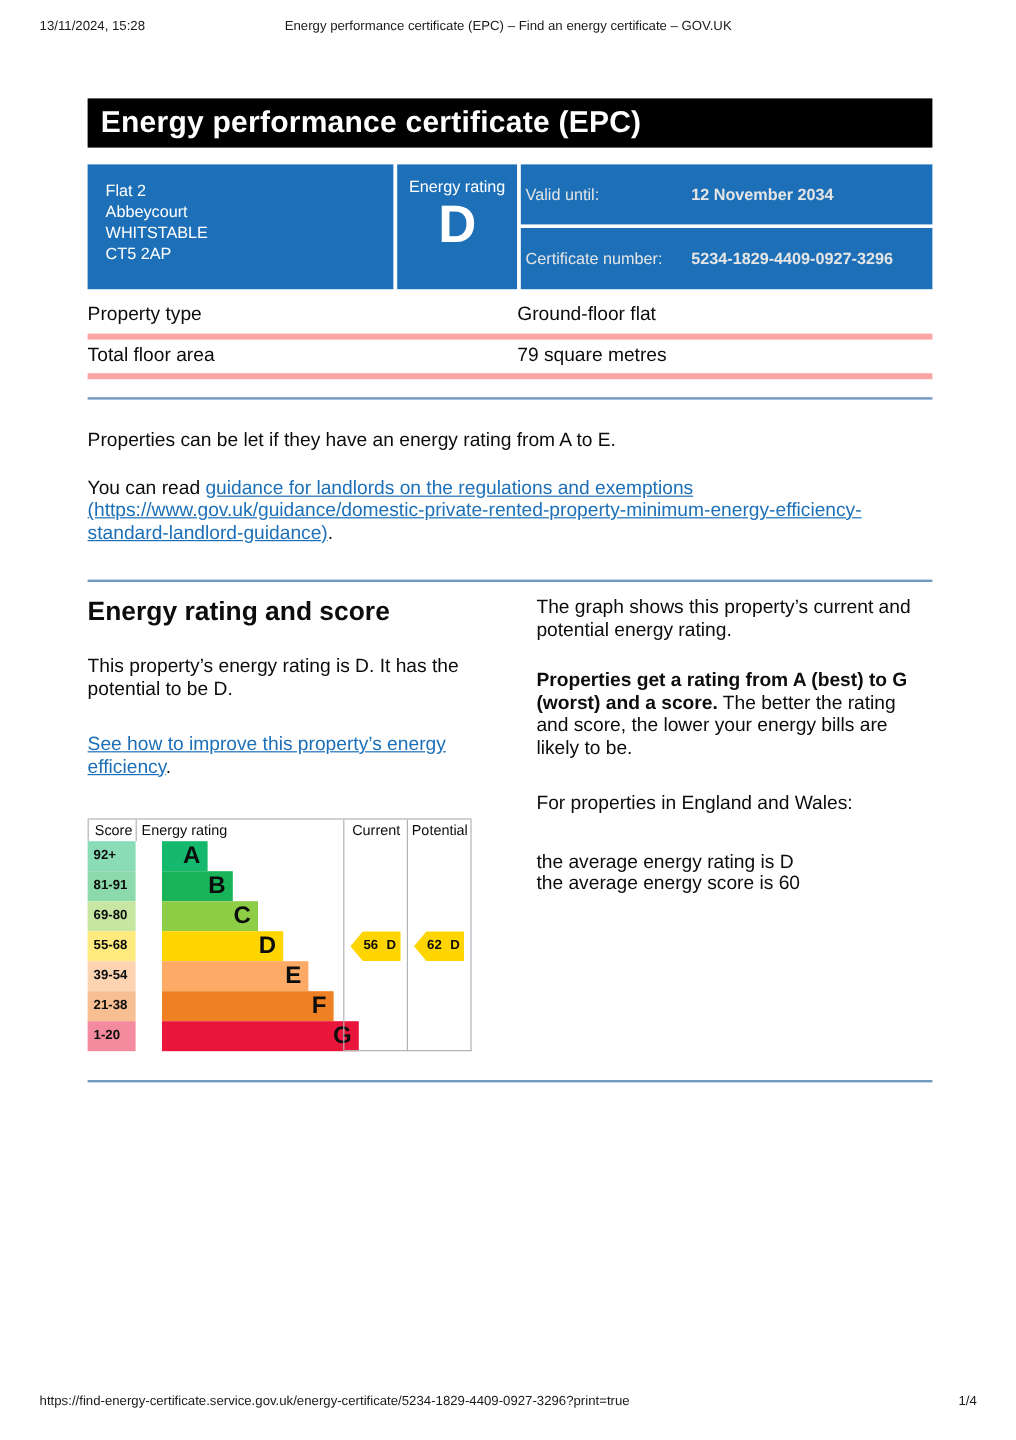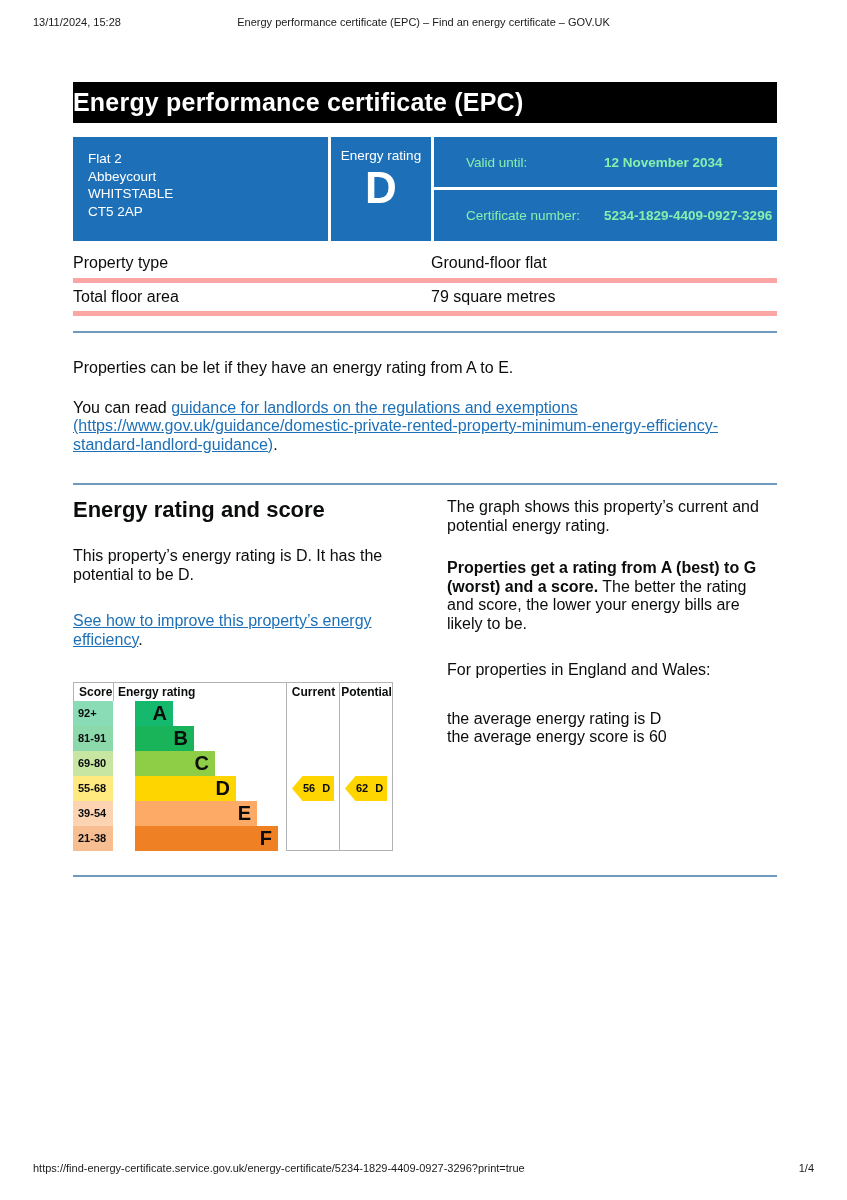--- a/index.html
+++ b/index.html
@@ -11,31 +11,31 @@
     overflow:hidden;
   }
   .print-header { position:absolute; top:16px; left:0; right:0; height:14px; font-size:11px; color:#1a1a1a; }
   .print-header .dt { position:absolute; left:33px; top:0; }
   .print-header .doc-title { position:absolute; left:0; right:0; top:0; text-align:center; }
   .print-footer { position:absolute; top:1162px; left:33px; right:33px; font-size:11px; color:#1a1a1a; display:flex; justify-content:space-between; }
 
   .content { position:absolute; left:73px; top:0; width:704px; }
 
   .banner { margin-top:82px; background:#000000; color:#ffffff; height:41px;
-    display:flex; align-items:center; padding-left:0;
+    display:flex; align-items:center; padding-left:11px;
     font-size:25px; font-weight:bold; letter-spacing:0.2px; }
 
   .summary { margin-top:14px; display:flex; height:104px; }
   .summary .addr { width:255px; background:#1d70b8; color:#fff; font-size:13.5px; line-height:17.5px; padding:13px 0 0 15px; }
   .summary .gap-v { width:3px; background:#fff; }
   .summary .rating-panel { width:100px; background:#1d70b8; color:#fff; text-align:center; padding-top:11px; }
   .summary .rating-panel .lbl { font-size:13.5px; }
   .summary .rating-panel .big { font-size:44px; font-weight:bold; line-height:48px; margin-top:1px; }
   .summary .meta { flex:1; display:flex; flex-direction:column; }
-  .summary .meta .row { background:#1d70b8; color:#86efac; display:flex; align-items:center; font-size:13.5px; padding-left:32px; }
+  .summary .meta .row { background:#1d70b8; color:#e5e5e5; display:flex; align-items:center; font-size:13.5px; padding-left:4px; }
   .summary .meta .row.r1 { height:50px; }
   .summary .meta .row.r2 { height:51px; margin-top:3px; }
   .summary .meta .row .lbl { width:138px; }
   .summary .meta .row .val { font-weight:bold; }
 
   .facts { margin-top:8px; }
   .facts .frow { display:flex; padding:5px 0 5px 0; border-bottom:5px solid #fca5a5; line-height:18.5px;align-items:flex-end; }
   .facts .frow .flabel { width:358px; }
 
   hr.section-break { border:0; border-top:2px solid #719ac1; }
@@ -56,21 +56,21 @@
   .col-left .p1 { margin-top:24px; }
   .col-left .improve { margin-top:28px; }
   .col-right .p1 { margin-top:1px; }
   .col-right .p2 { margin-top:24px; }
   .col-right .p3 { margin-top:28px; }
   .col-right .avg { margin-top:30px; line-height:18.5px; }
   .bold { font-weight:bold; }
 
   
   .epc-chart { position:relative; margin-top:33px; width:320px; border-top:1px solid #b1b4b6; }
-  .epc-head { display:flex; height:18px; font-size:12px; font-weight:bold; align-items:center; }
+  .epc-head { display:flex; height:18px; font-size:12px; font-weight:normal; align-items:center; }
   .epc-head .h-score { width:40px; padding-left:5px; border-left:1px solid #b1b4b6; height:100%; display:flex; align-items:center; }
   .epc-head .h-rating { flex:1; padding-left:4px; border-left:1px solid #b1b4b6; height:100%; display:flex; align-items:center; }
   .epc-head .h-current, .epc-head .h-potential { width:53px; text-align:center; height:100%; display:flex; align-items:center; justify-content:center; }
   .vline { position:absolute; top:0; bottom:0; width:1px; background:#b1b4b6; }
   .hline-bottom { position:absolute; height:1px; background:#b1b4b6; bottom:0; left:214px; width:106px; }
   .band-row { display:flex; height:25px;gap:22px; }
   .score-cell { width:40px; font-size:11px; font-weight:bold; line-height:25px; padding-left:5px; }
   .band-bar { font-size:20px; font-weight:bold; line-height:25px; text-align:right; padding-right:6px; color:#0b0c0c; }
   .epc-arrow { position:absolute; width:42px; height:25px; line-height:25px; font-size:11px; font-weight:bold; text-align:center; padding-left:7px;
     -webkit-clip-path:polygon(0 50%, 25% 0, 100% 0, 100% 100%, 25% 100%);
@@ -167,20 +167,24 @@
               <div class="band-bar" style="background: rgb(255, 213, 0); width: 101px;">D</div>
             </div>
             <div class="band-row">
               <div class="score-cell" style="background: rgb(253, 212, 178);">39-54</div>
               <div class="band-bar" style="background: rgb(252, 170, 101); width: 122px;">E</div>
             </div>
             <div class="band-row">
               <div class="score-cell" style="background: rgb(247, 191, 145);">21-38</div>
               <div class="band-bar" style="background: rgb(239, 128, 35); width: 143px;">F</div>
             </div>
+            <div class="band-row">
+              <div class="score-cell" style="background: rgb(244, 138, 157);">1-20</div>
+              <div class="band-bar" style="background: rgb(233, 21, 59); width: 164px;">G</div>
+            </div>
           </div>
         <div class="vline" style="left:213px"></div>
         <div class="vline" style="left:266px"></div>
         <div class="vline" style="left:319px"></div>
         <div class="hline-bottom"></div>
       <div class="epc-arrow" style="background: rgb(255, 213, 0); left: 219px; top: 93px;"><span>56</span><span>D</span></div>
           <div class="epc-arrow" style="background: rgb(255, 213, 0); left: 272px; top: 93px;"><span>62</span><span>D</span></div>
         </div>
     </div>
 

